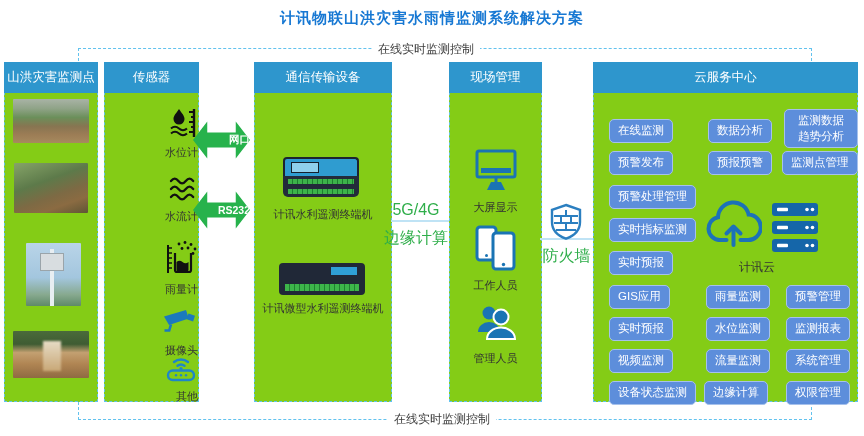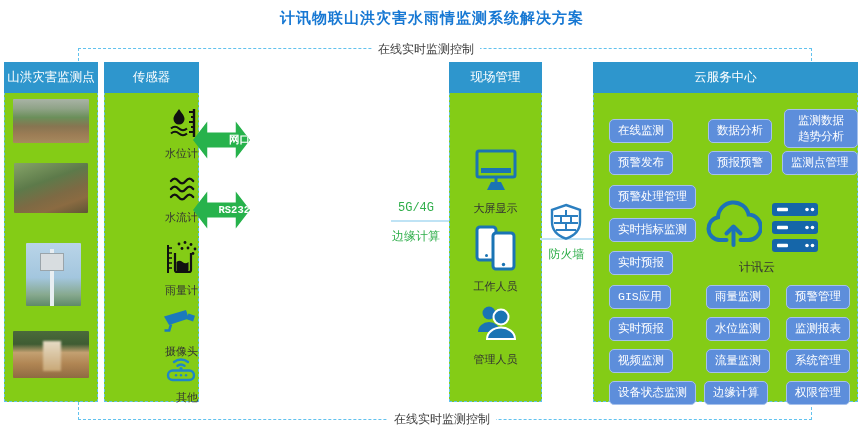--- a/index.html
+++ b/index.html
@@ -1,17 +1,17 @@
 <!DOCTYPE html>
 <html><head>
 <meta charset="utf-8">
 <style>
   html,body{margin:0;padding:0;background:#fff;}
   .canvas{position:relative;width:864px;height:432px;background:#fff;overflow:hidden;
-          font-family:Liberation Mono, monospace;}
+          font-family:Liberation Sans, sans-serif;}
   .title{position:absolute;left:0;right:0;top:9px;text-align:center;font-size:15px;
          font-weight:bold;color:#1778d3;letter-spacing:1px;}
   .outer-frame{position:absolute;left:78px;top:48px;width:732px;height:370px;
                border:1px dashed #62c2ee;z-index:1;}
   .frame-label{position:absolute;background:#fff;padding:0 6px;font-size:12px;color:#3c3c3c;z-index:6;}
   .frame-label.top{left:372px;top:41px;}
   .frame-label.bottom{left:388px;top:411px;}
 
   .col{position:absolute;top:62px;height:338px;background:#84cc16;border:1px dashed #62c2ee;z-index:2;}
   .col-header{position:absolute;left:-1px;right:-1px;top:-1px;height:31px;background:#2e96cd;
@@ -59,21 +59,21 @@
   .d1-body::before,.d1-body::after{content:"";position:absolute;left:5px;right:5px;height:5px;
       background:repeating-linear-gradient(90deg,#3db54a 0 4px,#1f7f30 4px 5px);}
   .d1-body::before{top:3px;} .d1-body::after{bottom:3px;}
   .d2{background:#202837;border-radius:4px;position:relative;}
   .d2::before{content:"";position:absolute;right:8px;top:4px;width:26px;height:8px;background:#2f9fd6;}
   .d2::after{content:"";position:absolute;left:6px;right:6px;bottom:4px;height:7px;
       background:repeating-linear-gradient(90deg,#3db54a 0 4px,#1f7f30 4px 5px);}
   .dev-label{position:absolute;left:0;right:0;text-align:center;font-size:11px;color:#333;z-index:3;}
 
   
-  .green-text{position:absolute;color:#2fae4a;font-size:12px;text-align:center;z-index:3;}
+  .green-text{position:absolute;color:#2fae4a;font-size:16px;text-align:center;z-index:3;}
   .conn-line{position:absolute;height:2px;background:#bfe3f5;z-index:2;}
 
   
   .site-item{position:absolute;left:0;right:0;text-align:center;}
   .site-label{font-size:11px;color:#333;margin-top:3px;}
 
   
   .btn{position:absolute;background:#5d8edb;border:1px solid #a6c1ec;border-radius:5px;
        color:#fff;font-size:11.5px;line-height:1.35;padding:3px 8px;white-space:nowrap;z-index:3;}
   .btn-wrap{width:56px;white-space:normal;text-align:center;}
@@ -165,20 +165,30 @@
     </div>
   </div>
 
   <div class="arrow" style="top:120px">
     <span>网口</span>
     </div>
   <div class="arrow" style="top:190px">
     <span>RS232</span>
     </div>
 
+  <div class="col" id="col-comm">
+    <div class="col-header">通信传输设备</div>
+    <div class="device" style="left:28px;top:94px;width:76px;">
+      <div class="d1-top"></div>
+      <div class="d1-body"></div>
+    </div>
+    <div class="dev-label" style="top:144px">计讯水利遥测终端机</div>
+    <div class="device d2" style="left:24px;top:200px;width:86px;height:32px;"></div>
+    <div class="dev-label" style="top:238px">计讯微型水利遥测终端机</div>
+  </div>
 
   <div class="green-text" style="left:384px;top:201px;width:64px;">5G/4G</div>
   <div class="conn-line" style="left:391px;top:220px;width:58px;"></div>
   <div class="green-text" style="left:384px;top:228px;width:64px;">边缘计算</div>
 
   <div class="col" id="col-site">
     <div class="col-header">现场管理</div>
 
     <div class="site-item" style="top:86px">
       <svg width="42" height="44" viewBox="0 0 42 44">

